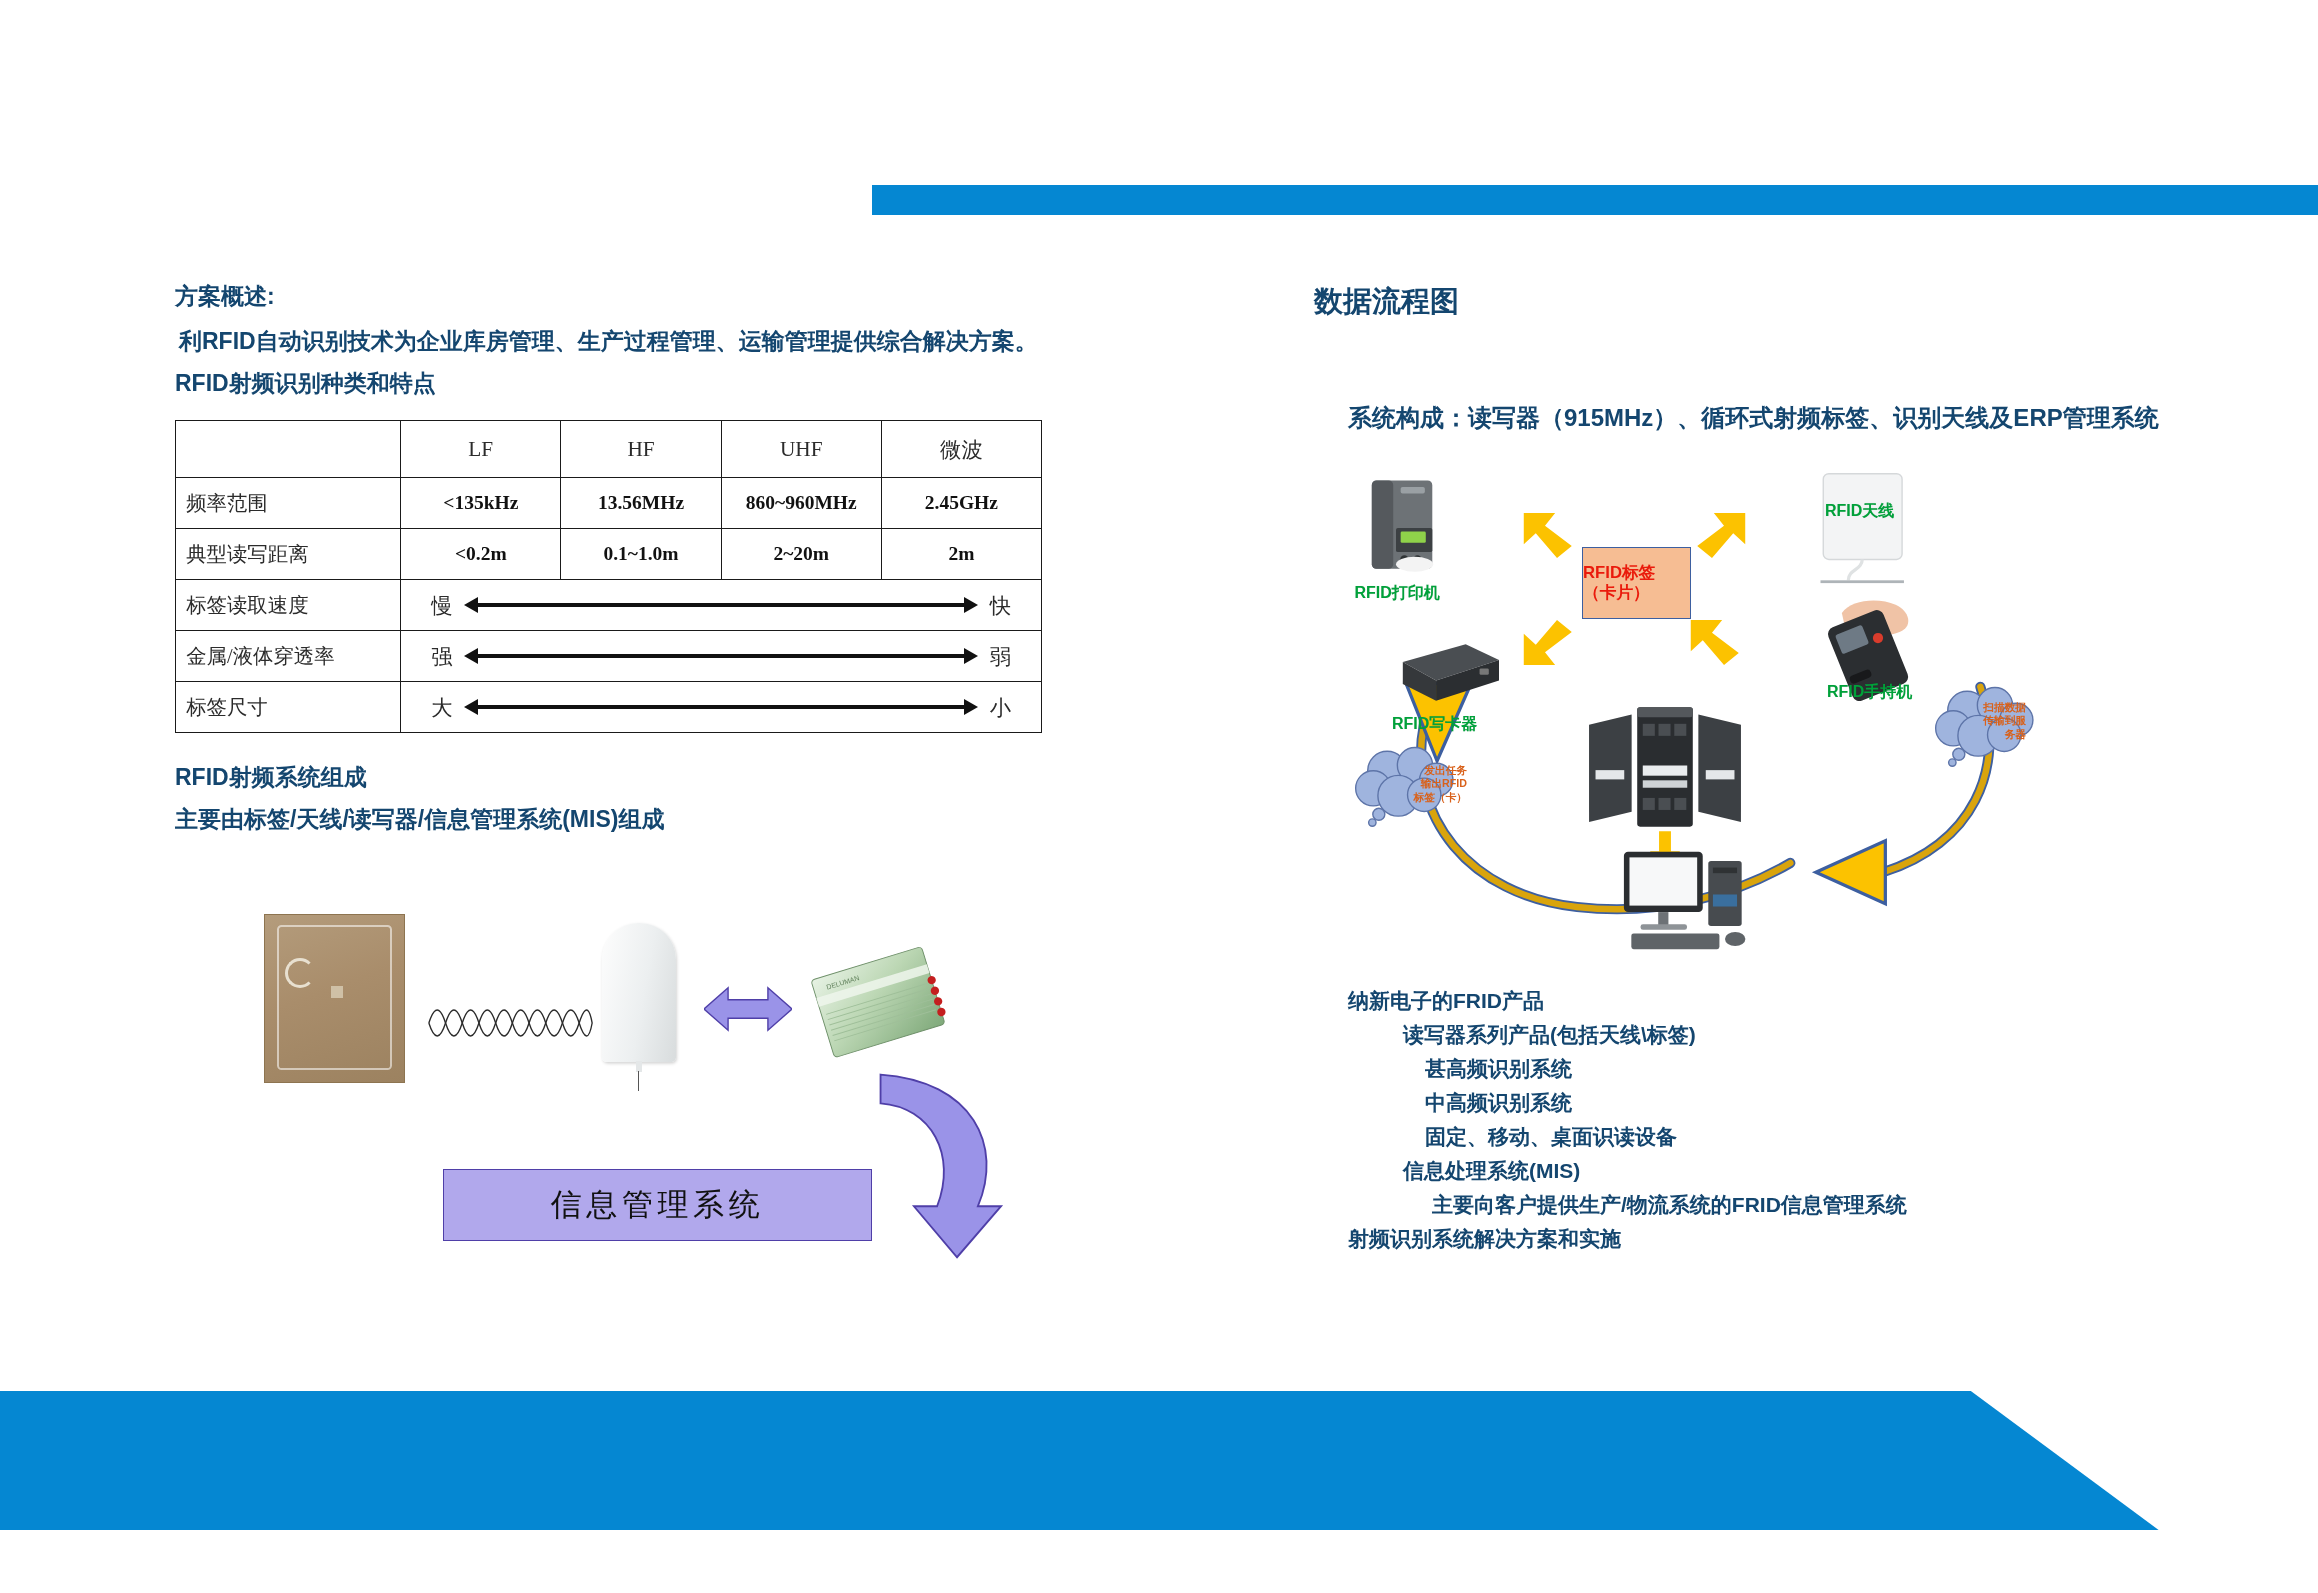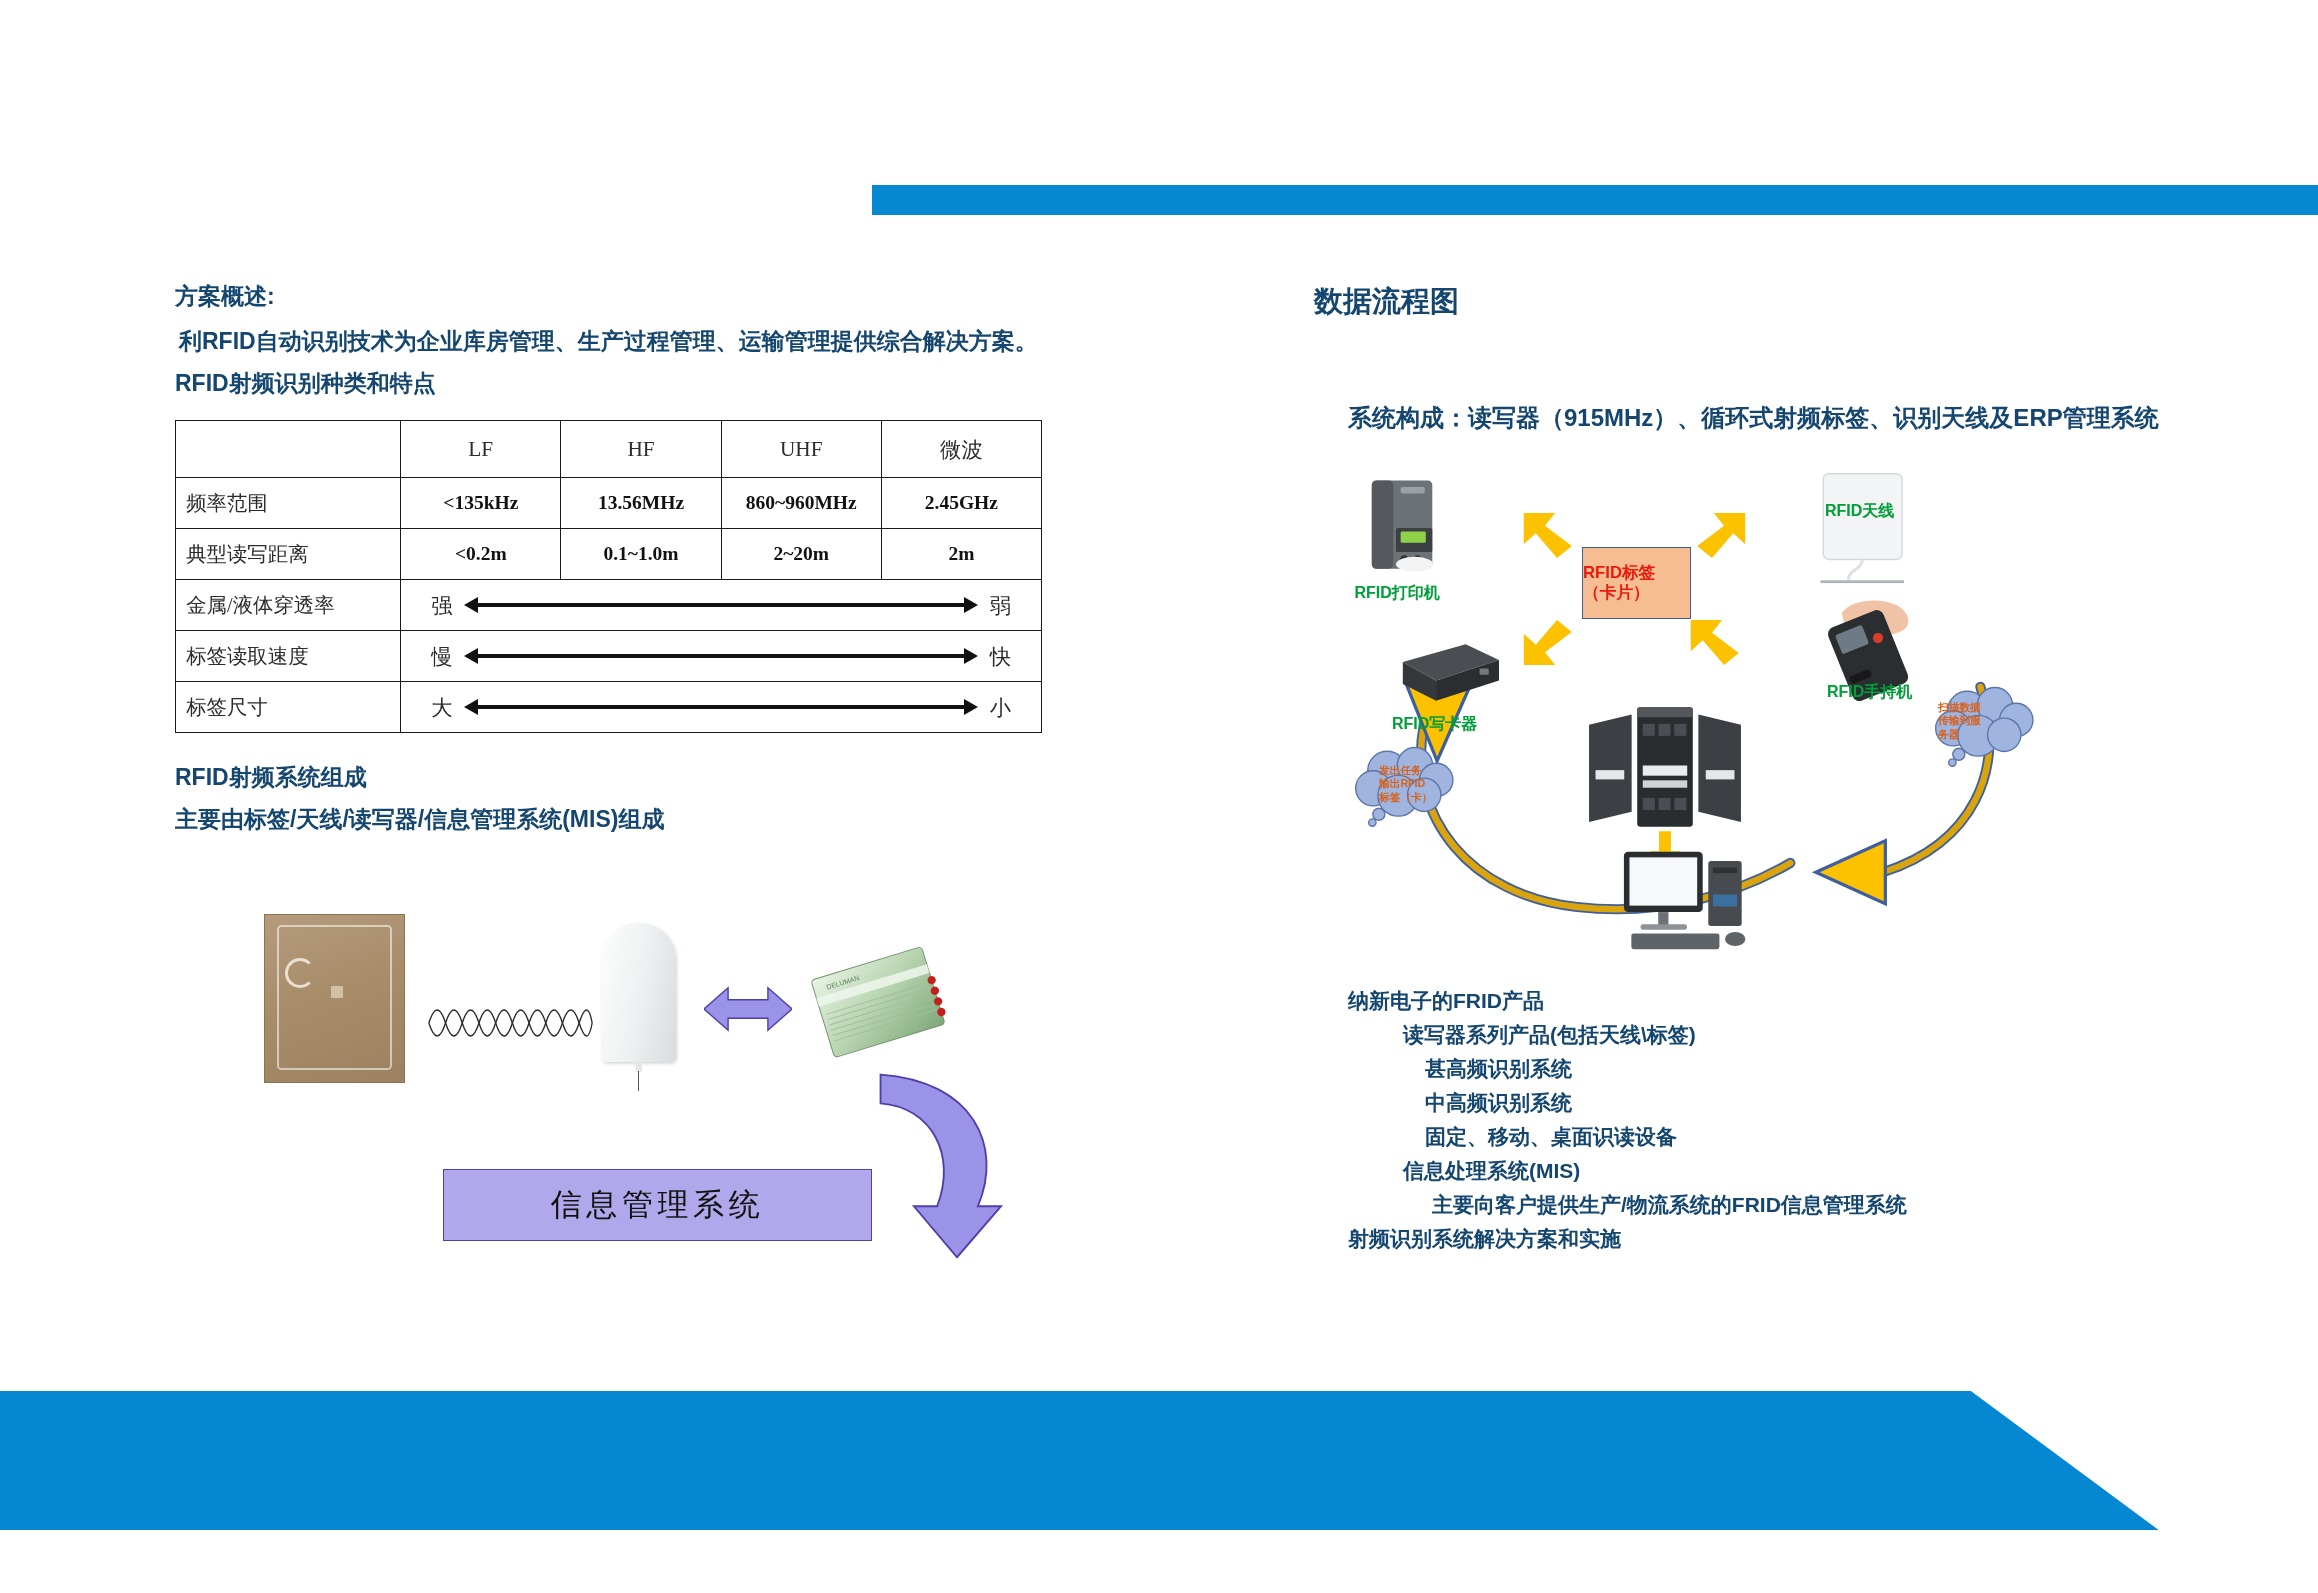--- a/index.html
+++ b/index.html
@@ -82,21 +82,21 @@
   
   .flow{position:absolute;left:1336px;top:464px;width:751px;height:492px;}
   .dev-label{position:absolute;color:#00a13a;font-weight:bold;font-size:16px;white-space:nowrap;
              font-family:"Liberation Sans","DejaVu Sans",sans-serif;text-shadow:0 0 0.9px rgba(0,0,0,.12);}
   .tagbox{position:absolute;left:246px;top:83px;width:107px;height:70px;
           background:#f6bd93;border:1.4px solid #3d5fa0;display:flex;flex-direction:column;
           justify-content:center;}
   .tagbox b{color:#ea1b0c;font-size:16.7px;font-weight:bold;line-height:1.18;
             font-family:"Liberation Sans","DejaVu Sans",sans-serif;}
   .cloud-txt{position:absolute;color:#d9611a;font-weight:bold;font-size:10.7px;line-height:1.25;
-             text-align:left;font-family:"Liberation Sans","DejaVu Sans",sans-serif;}
+             text-align:right;font-family:"Liberation Sans","DejaVu Sans",sans-serif;}
 
   
   .blist{position:absolute;left:1348px;top:984px;width:742px;}
   .blist div{color:#14466f;font-weight:bold;font-size:21px;line-height:1.62;white-space:nowrap;
              font-family:"Liberation Sans","DejaVu Sans",sans-serif;}
   .ind0{margin-left:0;}
   .ind1{margin-left:55px;}
   .ind2{margin-left:77px;}
   .ind3{margin-left:55px;}
   .ind4{margin-left:84px;}
@@ -133,42 +133,42 @@
       <td class="val">2.45GHz</td>
     </tr>
     <tr>
       <td class="rowhead">典型读写距离</td>
       <td class="val">&lt;0.2m</td>
       <td class="val">0.1~1.0m</td>
       <td class="val">2~20m</td>
       <td class="val">2m</td>
     </tr>
     <tr>
+      <td class="rowhead">标签读取速度</td>
+      <td class="arrow-cell" colspan="4">
+        <div class="arrow-wrap">
+          <span class="arr-lbl">慢</span>
+          <span class="dbl-arrow">
+                <i class="ahL"></i>
+                <i class="ahR"></i>
+              </span>
+          <span class="arr-lbl">快</span>
+        </div>
+      </td>
+    </tr>
+    <tr>
       <td class="rowhead">金属/液体穿透率</td>
       <td class="arrow-cell" colspan="4">
         <div class="arrow-wrap">
           <span class="arr-lbl">强</span>
           <span class="dbl-arrow">
                 <i class="ahL"></i>
                 <i class="ahR"></i>
               </span>
           <span class="arr-lbl">弱</span>
-        </div>
-      </td>
-    </tr>
-    <tr>
-      <td class="rowhead">标签读取速度</td>
-      <td class="arrow-cell" colspan="4">
-        <div class="arrow-wrap">
-          <span class="arr-lbl">慢</span>
-          <span class="dbl-arrow">
-                <i class="ahL"></i>
-                <i class="ahR"></i>
-              </span>
-          <span class="arr-lbl">快</span>
         </div>
       </td>
     </tr>
     <tr>
       <td class="rowhead">标签尺寸</td>
       <td class="arrow-cell" colspan="4">
         <div class="arrow-wrap">
           <span class="arr-lbl">大</span>
           <span class="dbl-arrow">
                 <i class="ahL"></i>

